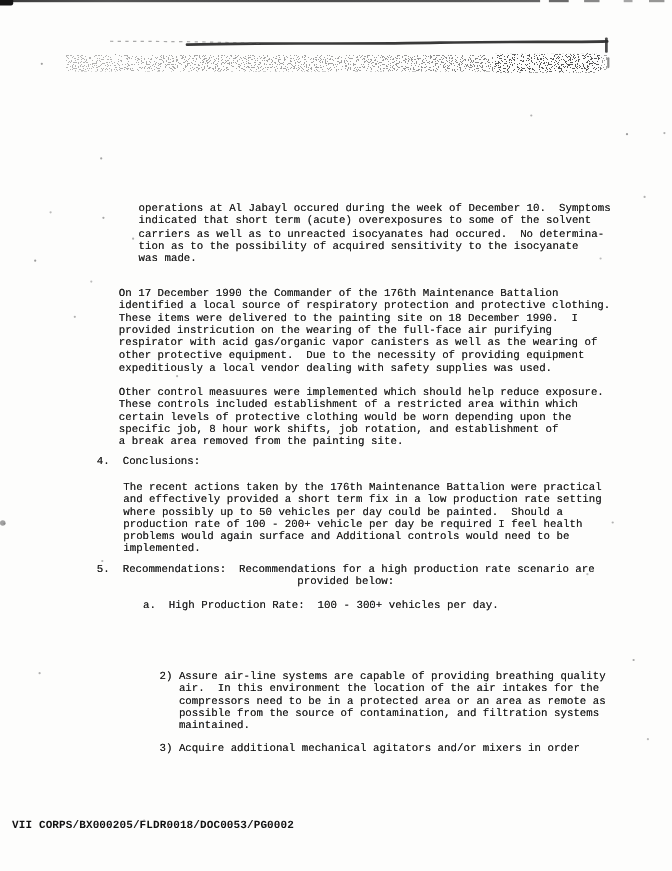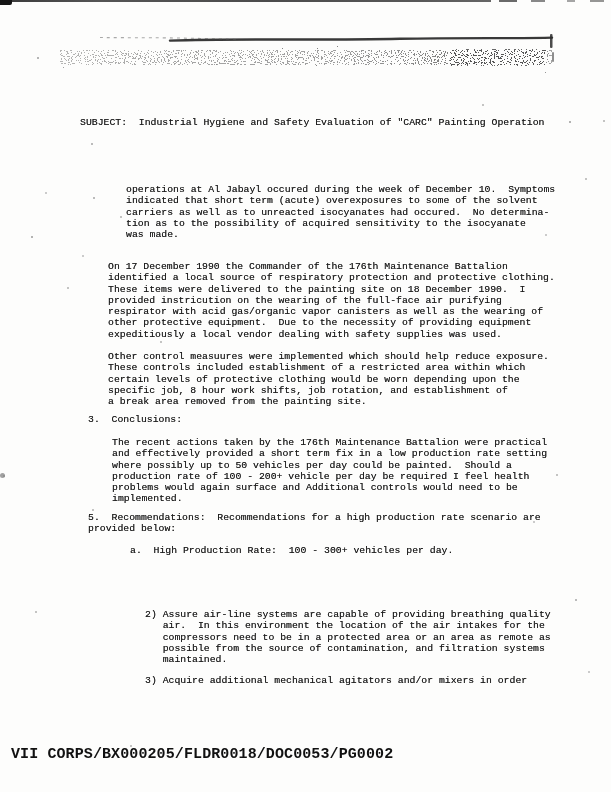--- a/index.html
+++ b/index.html
@@ -23,21 +23,21 @@
     line-height: 11.3px;
     color: #1c1c1c;
     text-shadow: 0 0 0.5px rgba(25,25,25,0.7);
     letter-spacing: 0;
   }
   .footer-ref {
     position: absolute;
     left: 11px;
     top: 746px;
     white-space: pre;
-    font-size: 15px;
+    font-size: 10px;
     font-weight: bold;
     color: #111;
     letter-spacing: 0.1px;
   }
   
   .top-edge-line {
     position: absolute;
     top: 0; left: 0;
     width: 491px; height: 2px;
     background: linear-gradient(to right, #3a3a3a, #555 20%, #4c4c4c 55%, #585858 85%, #666);
@@ -162,21 +162,20 @@
 
     <rect x="450" y="49" width="96" height="17" fill="#000" filter="url(#spDense)" opacity="0.95"></rect>
 
     <path d="M170,40.6 C240,38.4 320,40.6 400,38.8 C460,37.6 520,38.6 552,37.6" fill="none" stroke="#1e1e1e" stroke-width="2.4" stroke-linecap="round" opacity="0.88"></path>
     <path d="M100,37.5 C130,38 160,37 238,39.5" fill="none" stroke="#555" stroke-width="1.1" stroke-dasharray="3 4" opacity="0.5"></path>
 
     <rect x="550" y="34" width="2.5" height="14" fill="#2d2d2d" opacity="0.85" rx="1"></rect>
     <rect x="552" y="52" width="2" height="10" fill="#444" opacity="0.6" rx="1"></rect>
   </svg>
 
-  <div class="tblock" style="left:80px;  top:117px;">SUBJECT:  Industrial Hygiene and Safety Evaluation of "CARC" Painting Operation</div>
 
   <div class="tblock" style="left:126px; top:148px;margin-top:36px;">operations at Al Jabayl occured during the week of December 10.  Symptoms
 indicated that short term (acute) overexposures to some of the solvent
 carriers as well as to unreacted isocyanates had occured.  No determina-
 tion as to the possibility of acquired sensitivity to the isocyanate
 was made.</div>
 
 
   <div class="tblock" style="left:108px; top:261px;">On 17 December 1990 the Commander of the 176th Maintenance Battalion
 identified a local source of respiratory protection and protective clothing.
@@ -185,30 +184,30 @@
 respirator with acid gas/organic vapor canisters as well as the wearing of
 other protective equipment.  Due to the necessity of providing equipment
 expeditiously a local vendor dealing with safety supplies was used.</div>
 
   <div class="tblock" style="left:108px; top:351px;">Other control measuures were implemented which should help reduce exposure.
 These controls included establishment of a restricted area within which
 certain levels of protective clothing would be worn depending upon the
 specific job, 8 hour work shifts, job rotation, and establishment of
 a break area removed from the painting site.</div>
 
-  <div class="tblock" style="left:88px;  top:414px;">3.  Conclusions:</div>
+  <div class="tblock" style="left:88px;  top:414px;">4.  Conclusions:</div>
 
   <div class="tblock" style="left:112px; top:437px;">The recent actions taken by the 176th Maintenance Battalion were practical
 and effectively provided a short term fix in a low production rate setting
 where possibly up to 50 vehicles per day could be painted.  Should a
 production rate of 100 - 200+ vehicle per day be required I feel health
 problems would again surface and Additional controls would need to be
 implemented.</div>
 
-  <div class="tblock" style="left:88px;  top:512px;">5.  Recommendations:  Recommendations for a high production rate scenario are
+  <div class="tblock" style="left:88px;  top:512px;text-align:center;">5.  Recommendations:  Recommendations for a high production rate scenario are
 provided below:</div>
 
   <div class="tblock" style="left:130px; top:545px;">a.  High Production Rate:  100 - 300+ vehicles per day.</div>
 
 
   <div class="tblock" style="left:145px; top:609px;">2) Assure air-line systems are capable of providing breathing quality
    air.  In this environment the location of the air intakes for the
    compressors need to be in a protected area or an area as remote as
    possible from the source of contamination, and filtration systems
    maintained.</div>

